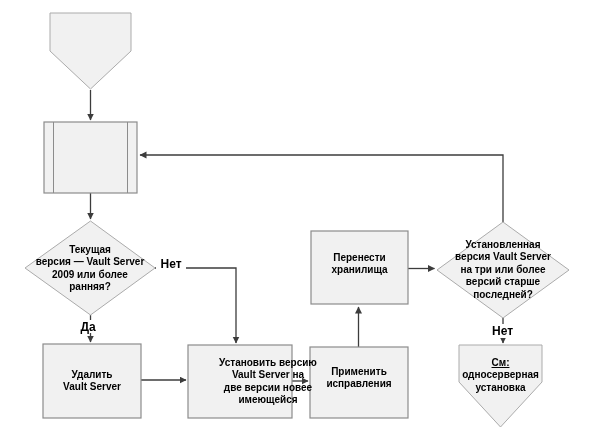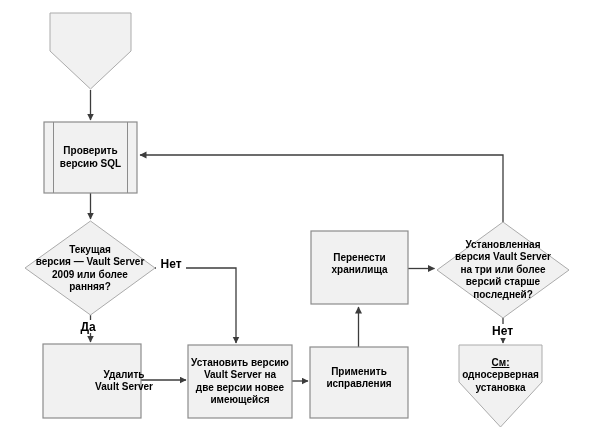--- a/index.html
+++ b/index.html
@@ -92,32 +92,30 @@
 
       <rect class="shape proc" x="311" y="231" width="97" height="73"></rect>
 
       <polygon class="shape term" points="503,222 569,270 503,318 437,270"></polygon>
 
       <polygon class="shape term" points="459,345 542,345 542,382 500.5,427 459,382"></polygon>
     </g>
   </svg>
 
 
-  <div class="node-label" style="left:44px;top:122px;width:93px;height:71px;">Проверить
-версию SQL</div>
 
   <div class="node-label" style="left:25px;top:222px;width:130px;height:93px;">Текущая
 версия — Vault Server
 2009 или более
 ранняя?</div>
 
-  <div class="node-label" style="left:43px;top:344px;width:98px;height:74px;margin-left:32px;">Удалить
+  <div class="node-label" style="left:43px;top:344px;width:98px;height:74px;">Удалить
 Vault Server</div>
 
-  <div class="node-label" style="left:188px;top:345px;width:104px;height:73px;">Установить версию
+  <div class="node-label" style="left:188px;top:345px;width:104px;height:73px;padding-left:28px;">Установить версию
 Vault Server на
 две версии новее
 имеющейся</div>
 
   <div class="node-label" style="left:310px;top:340px;width:98px;height:76px;">Применить
 исправления</div>
 
   <div class="node-label" style="left:311px;top:231px;width:97px;height:66px;">Перенести
 хранилища</div>
 

